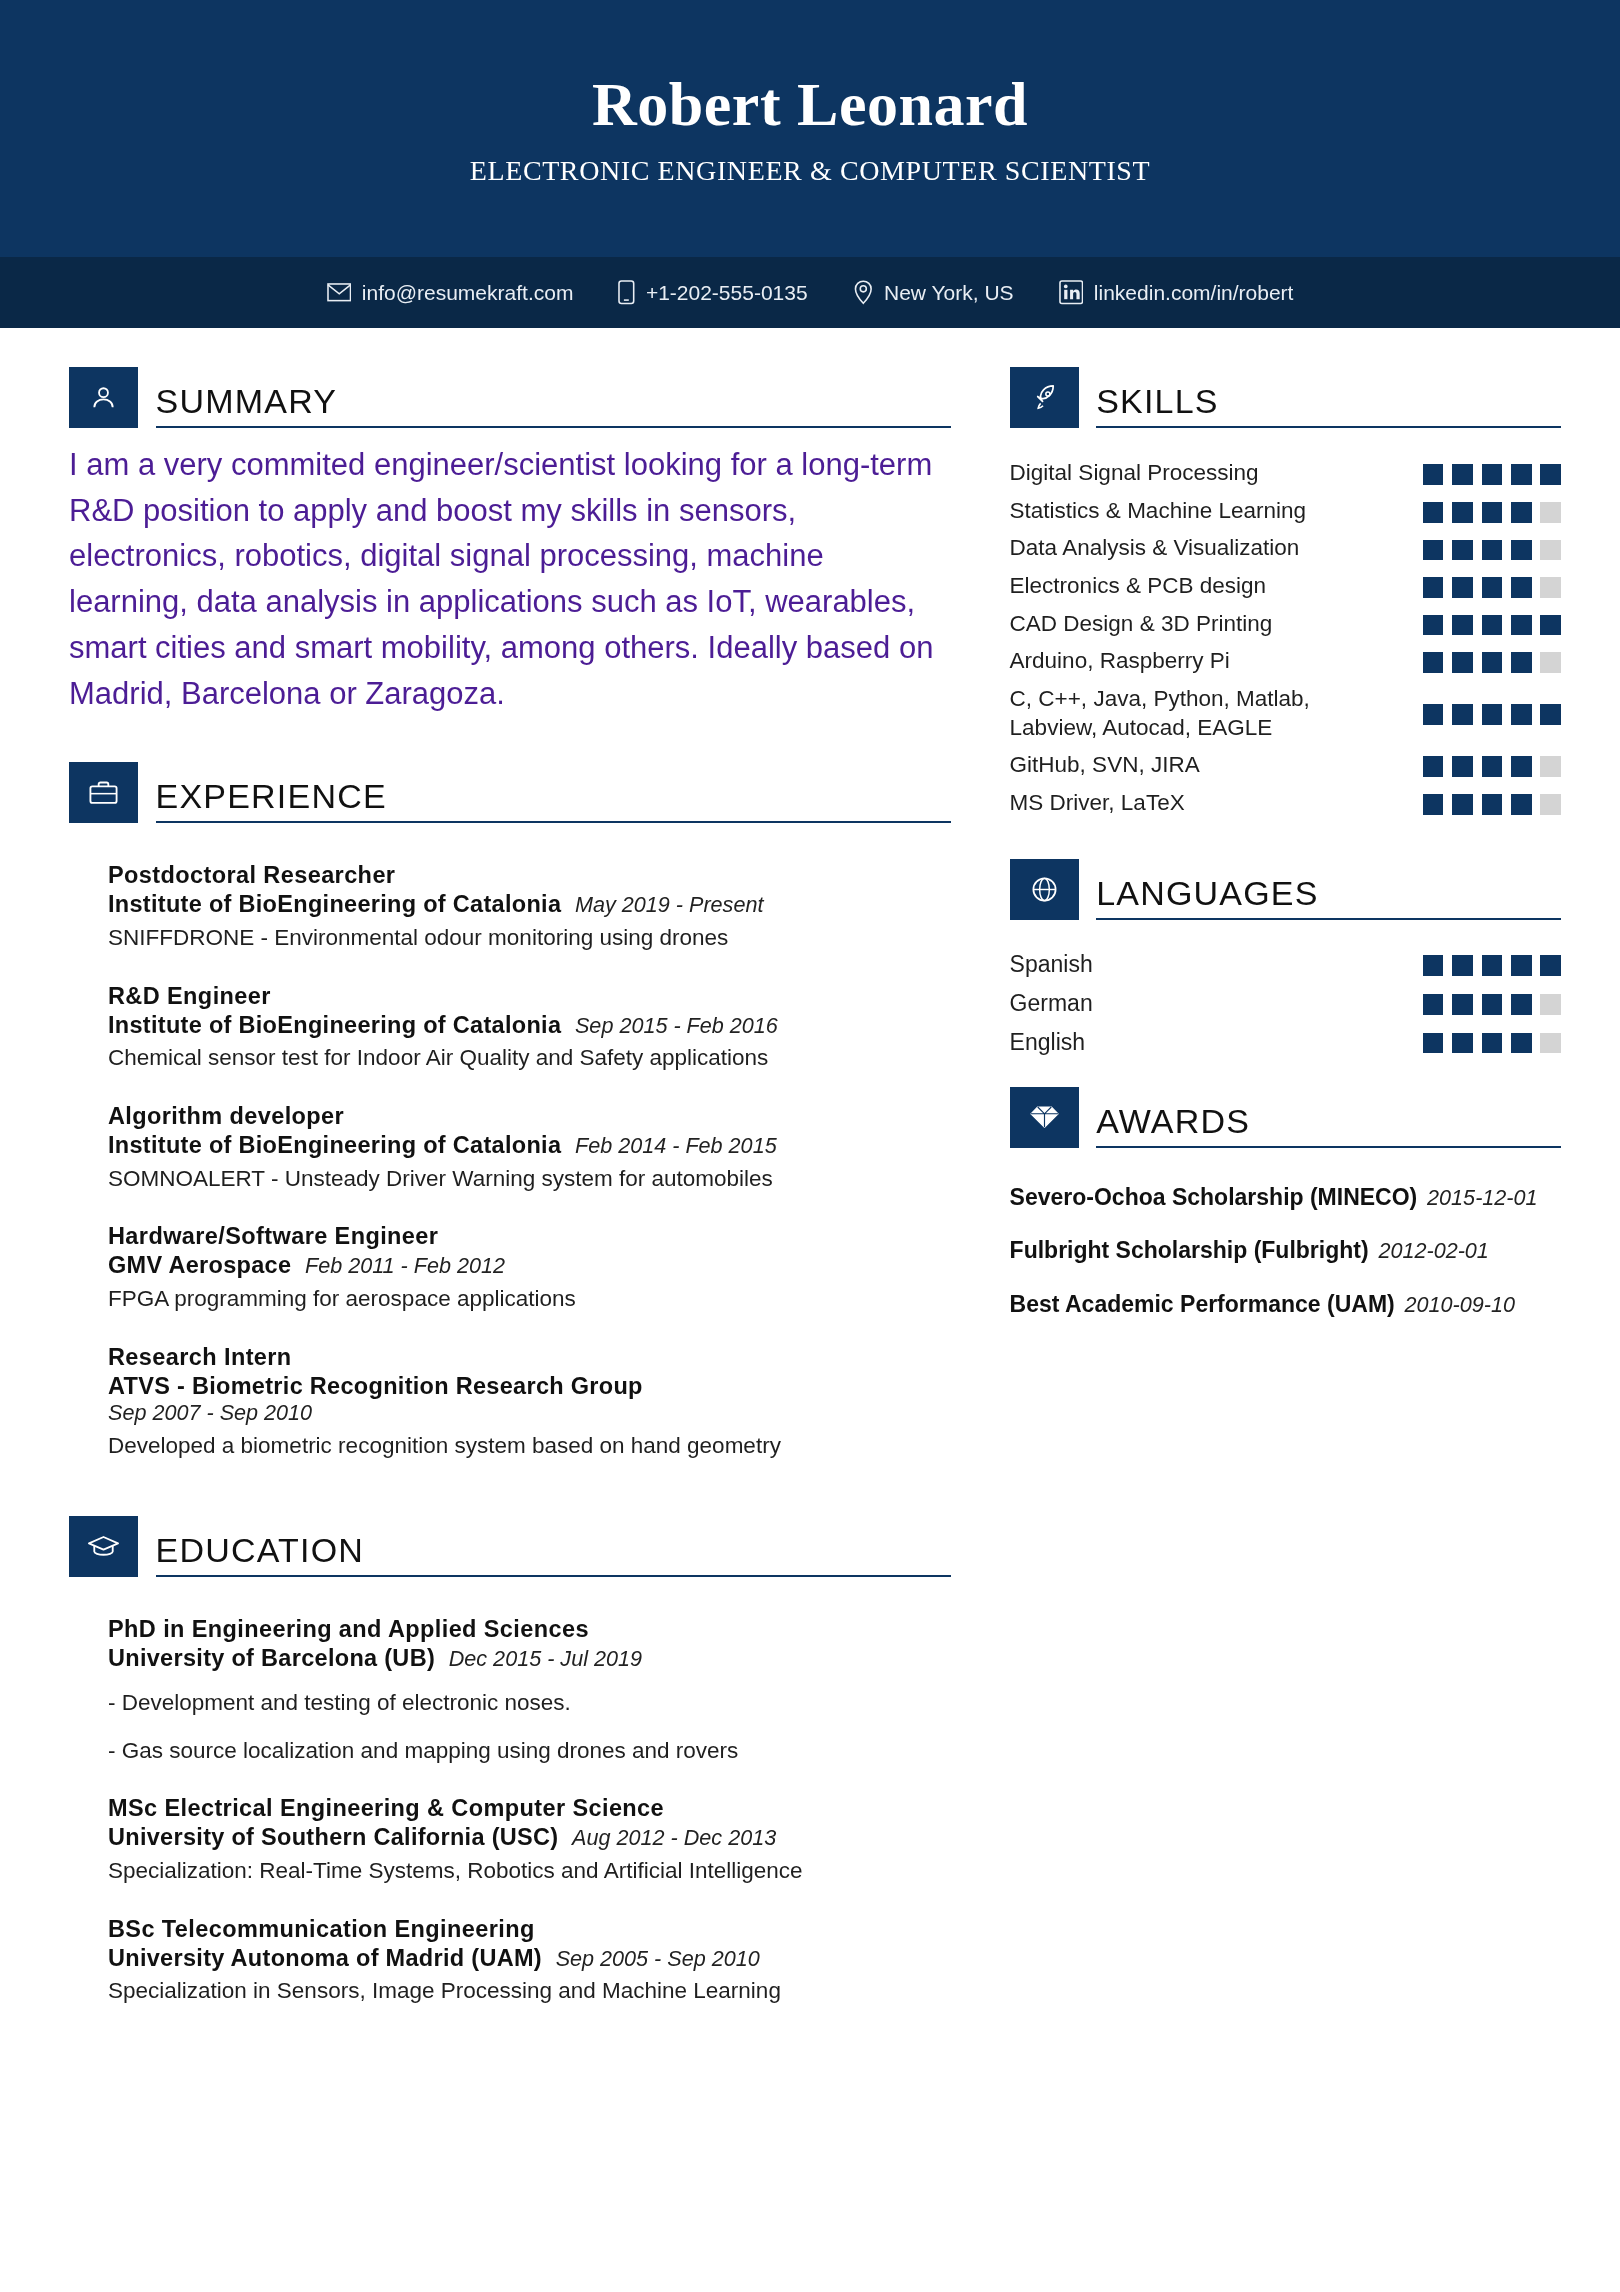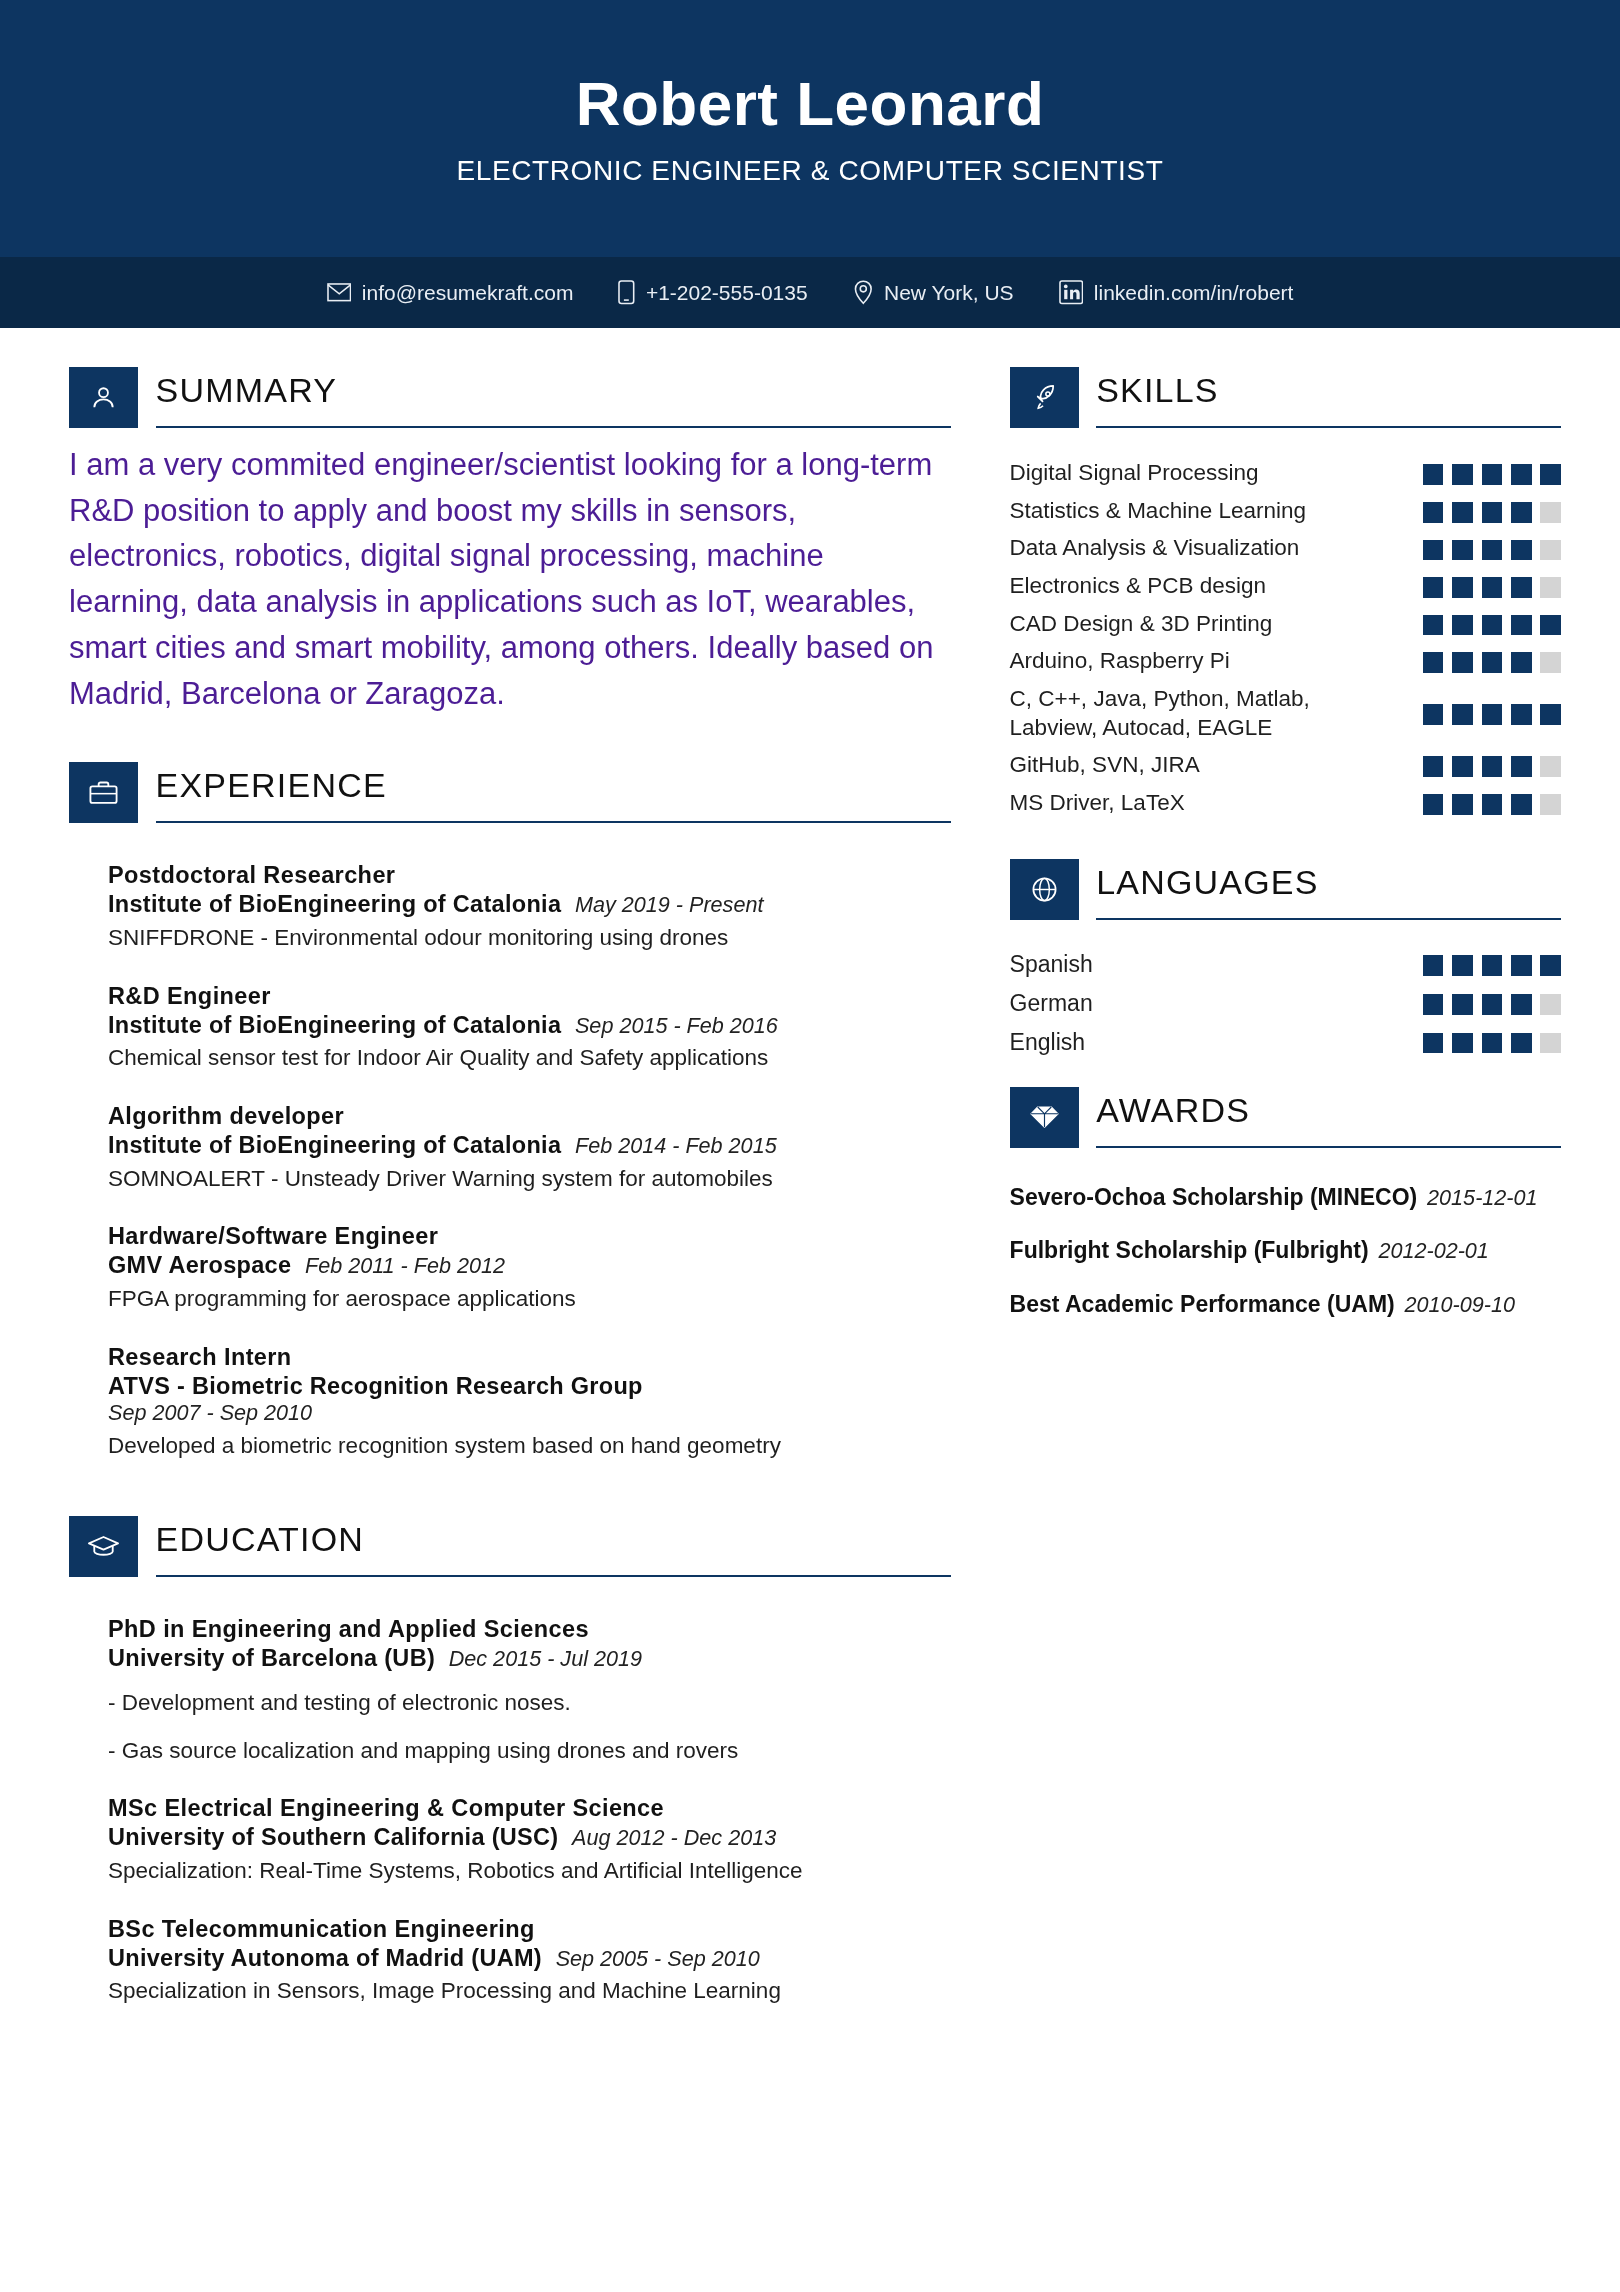--- a/index.html
+++ b/index.html
@@ -17,20 +17,21 @@
 
   
   .header {
     background: #0d3561;
     height: 257px;
     display: flex;
     flex-direction: column;
     align-items: center;
     justify-content: center;
     color: #ffffff;
+    font-family: Liberation Serif, serif;
   }
   .name {
     font-size: 62px;
     font-weight: bold;
     letter-spacing: 0.5px;
     line-height: 1.1;
     margin: 0 0 17.6px 0;
   }
   .subtitle {
     font-size: 28px;
@@ -79,21 +80,21 @@
     display: flex;
     flex-direction: column;
     justify-content: flex-end;
     padding-left: 17.6px;
   }
   .sec-title {
     font-size: 34px;
     letter-spacing: 1.2px;
     color: #111;
     line-height: 1.05;
-    padding-bottom: 17px;
+    padding-bottom: 6px;
   }
   .sec-rule { border-bottom: 2px solid #0d3561; width: 100%; }
 
   
   .summary-text {
     font-size: 31px;
     line-height: 1.48;
     color: #4c1d95;
     margin: 13.7px 0 45px 0;
   }

